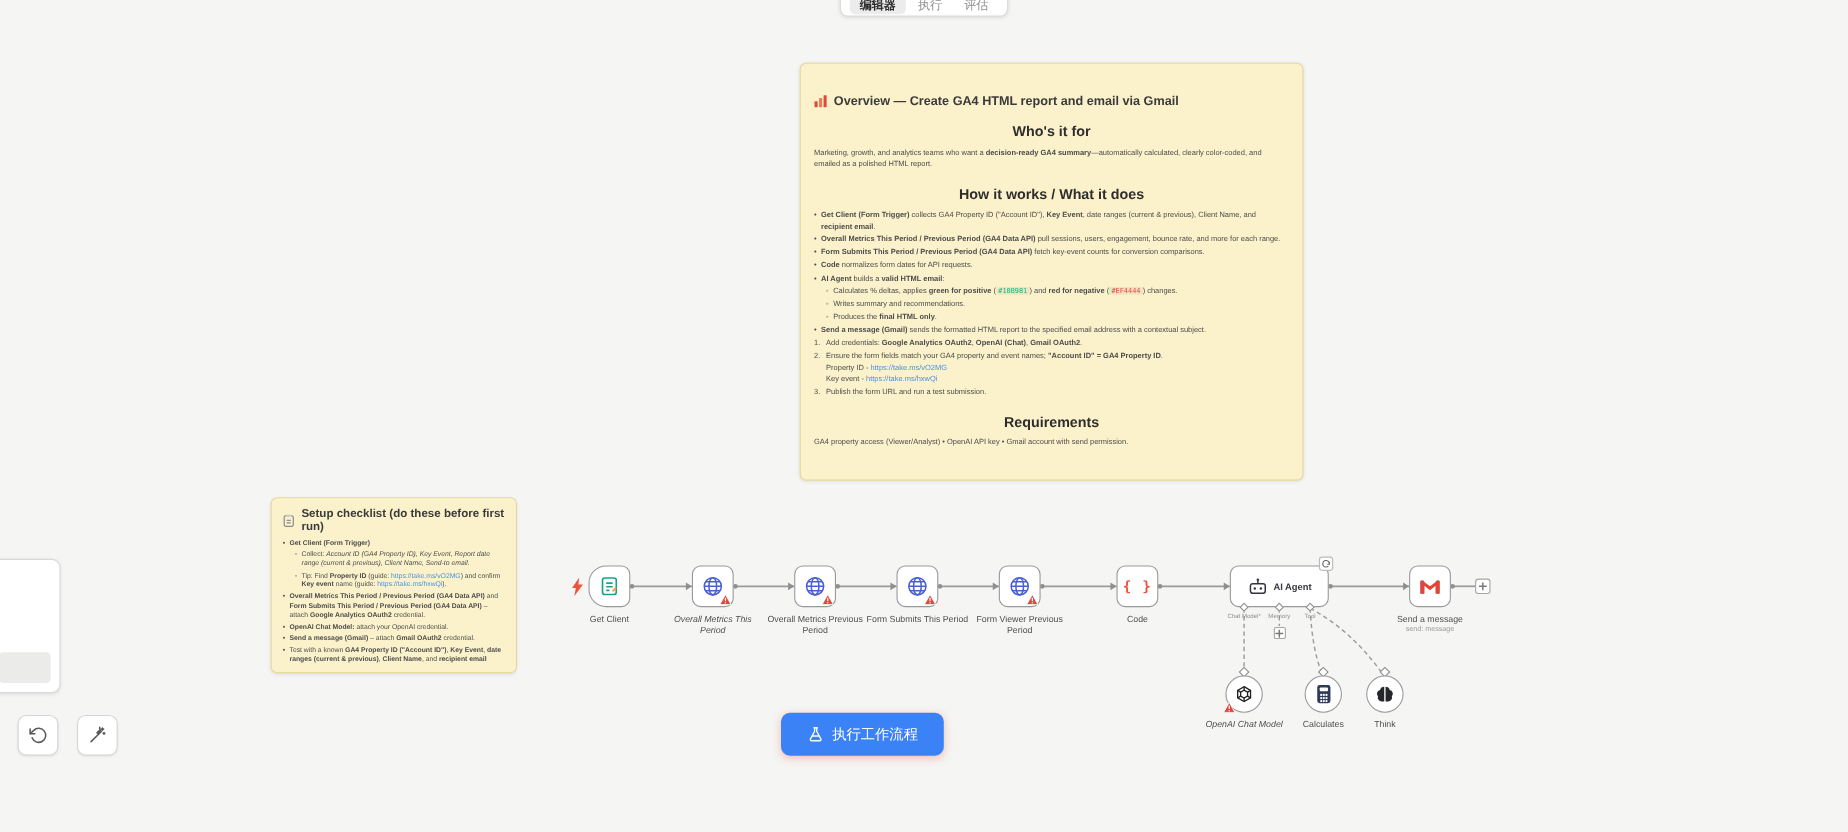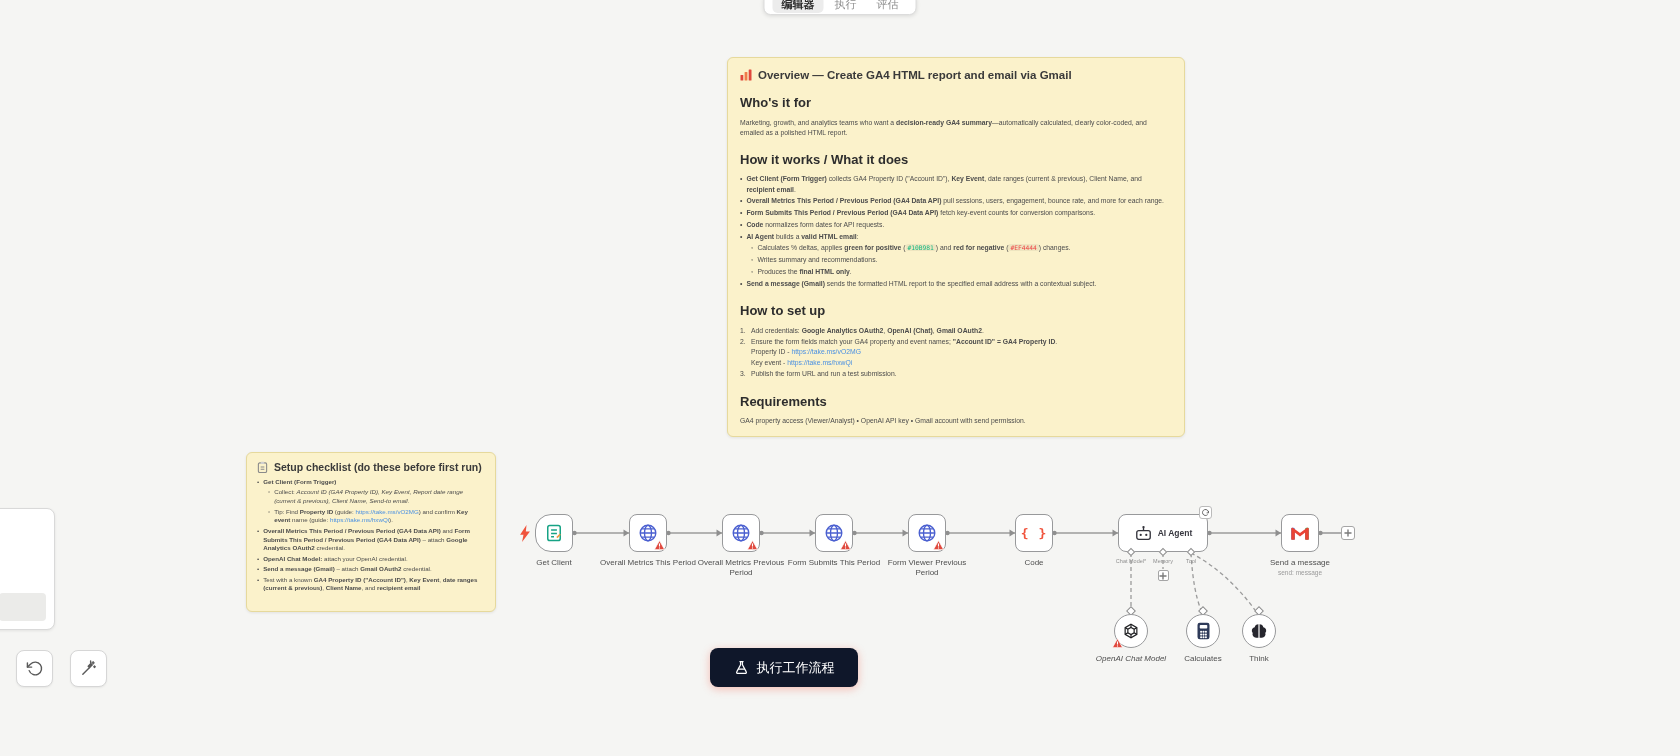--- a/index.html
+++ b/index.html
@@ -13,26 +13,26 @@
             background:#fff; border:1px solid #dcdcdc; border-radius:7px;
             display:flex; align-items:center; gap:2px; padding:0 8px;
             box-shadow:0 1px 4px rgba(0,0,0,.12); z-index:5; }
   .tab { font-size:11px; color:#8f8f8f; padding:1px 9px; border-radius:5px; cursor:pointer; white-space:nowrap; }
   .tab.active { color:#2e2e2e; font-weight:bold; background:#ececec; }
 
   
   .sticky { position:absolute; background:#FBF2CB; border:1px solid #E6D99C; border-radius:6px;
             box-shadow:0 1px 3px rgba(0,0,0,.08); overflow:hidden; z-index:2; }
   #overview-note { left:727px; top:57px; width:458px; height:380px; padding:11px 12px; }
-  #checklist-note { left:246px; top:452px; width:250px; height:160px; padding:8px 10px; }
+  #checklist-note { left:246px; top:452px; width:224px; height:160px; padding:8px 10px; }
   .note-title { display:flex; align-items:center; gap:6px; font-weight:bold; color:#3a3a3a; }
-  #overview-note .note-title { font-size:11.5px; }
+  #overview-note .note-title { font-size:11.5px;margin-top:17px; }
   #checklist-note .note-title { font-size:10.5px; }
   .note-icon { display:inline-flex; line-height:0; }
-  .sticky h2 { font-size:13px; color:#2d2d2d; margin:12px 0 5px 0; font-weight:bold; }
+  .sticky h2 { font-size:13px; color:#2d2d2d; margin:12px 0 5px 0; font-weight:bold;text-align:center; }
   #overview-note .body { font-size:6.8px; color:#4c4c4c; line-height:1.5; }
   #checklist-note .body { font-size:6.2px; color:#4c4c4c; line-height:1.42; margin-top:5px; }
   .p { margin:2px 0; }
   .li { display:flex; gap:4px; margin:1.6px 0; }
   .li .bullet { flex:0 0 auto; }
   .li.sub { margin-left:11px; }
   .li .num { flex:0 0 auto; min-width:7px; }
   .cont-line { display:block; }
   code { font-family:"DejaVu Sans Mono", monospace; font-size:0.92em;
          background:rgba(0,0,0,0.05); padding:0 2px; border-radius:2px; }
@@ -65,21 +65,21 @@
                border-radius:2px; display:flex; align-items:center; justify-content:center; cursor:pointer; z-index:4; }
   .subnode { position:absolute; top:614px; width:34px; height:34px; border-radius:50%; background:#fff;
              border:1.6px solid #98999b; display:flex; align-items:center; justify-content:center; cursor:pointer; }
   .sublabel { position:absolute; top:654px; width:100px; margin-left:-50px; text-align:center;
               font-size:8px; color:#4f4f4f; }
   .addnode { position:absolute; left:1341px; top:526px; width:14px; height:14px; background:#fff;
              border:1px solid #a5a5a5; border-radius:3px; display:flex; align-items:center;
              justify-content:center; cursor:pointer; z-index:3; }
 
   
-  .exec { position:absolute; left:710px; top:648px; width:148px; height:39px; background:#0f172a;
+  .exec { position:absolute; left:710px; top:648px; width:148px; height:39px; background:#3b82f6;
           color:#fff; border:none; border-radius:8px; font-size:13px;
           font-family:"Liberation Sans", sans-serif;
           display:flex; align-items:center; justify-content:center; gap:8px;
           box-shadow:0 2px 8px rgba(240,80,60,.35); cursor:pointer; z-index:5; }
   .corner-btn { position:absolute; width:37px; height:37px; background:#fff; border:1px solid #d6d6d6;
                 border-radius:8px; display:flex; align-items:center; justify-content:center;
                 box-shadow:0 1px 2px rgba(0,0,0,.06); cursor:pointer; z-index:5; }
   #undo-btn { left:16px; top:650px; }
   #tidy-btn { left:70px; top:650px; }
   .partial-panel { position:absolute; left:-10px; top:508px; width:65px; height:122px; background:#fff;
@@ -174,21 +174,20 @@
           <span class="licontent"><span>Writes summary and recommendations.</span></span>
         </div>
         <div class="li sub">
           <span class="bullet">◦</span>
           <span class="licontent"><span>Produces the </span><b>final HTML only</b><span>.</span></span>
         </div>
         <div class="li">
           <span class="bullet">•</span>
           <span class="licontent"><b>Send a message (Gmail)</b><span> sends the formatted HTML report to the specified email address with a contextual subject.</span></span>
         </div>
-        <h2>How to set up</h2>
         <div class="li">
           <span class="num">1.</span>
           <span class="licontent"><span>Add credentials: </span><b>Google Analytics OAuth2</b><span>, </span><b>OpenAI (Chat)</b><span>, </span><b>Gmail OAuth2</b><span>.</span></span>
         </div>
         <div class="li">
           <span class="num">2.</span>
           <span class="licontent"><span>Ensure the form fields match your GA4 property and event names; </span><b>"Account ID" = GA4 Property ID</b><span>.</span><span class="cont-line"><span>Property ID - </span><a class="note-link" href="#" style="color: rgb(74, 144, 226);">https://take.ms/vO2MG</a></span><span class="cont-line"><span>Key event - </span><a class="note-link" href="#" style="color: rgb(74, 144, 226);">https://take.ms/hxwQi</a></span></span>
         </div>
         <div class="li">
           <span class="num">3.</span>
@@ -264,21 +263,21 @@
             <ellipse cx="12" cy="12" rx="3.8" ry="8.5"></ellipse>
             <path d="M3.5 12h17M5 7.5h14M5 16.5h14"></path>
           </svg>
         </span>
         <span class="warn"><svg width="11" height="10" viewBox="0 0 12 11">
             <path d="M6 .6L11.6 10.6H.4z" fill="#E0483D" stroke="#fff" stroke-width="0.8"></path>
             <rect x="5.4" y="3.8" width="1.2" height="3.4" fill="#fff"></rect>
             <rect x="5.4" y="8.2" width="1.2" height="1.2" fill="#fff"></rect>
           </svg></span>
       </div>
-      <div class="nlabel" style="left: 648px;">
+      <div class="nlabel" style="left: 648px; font-style: italic;">
         <div>Overall Metrics This Period</div>
       </div>
       <div class="node" style="left: 722px; width: 38px;">
         <span class="nicon">
           <svg width="22" height="22" viewBox="0 0 24 24" fill="none" stroke="#4a5fd0" stroke-width="1.5">
             <circle cx="12" cy="12" r="8.5"></circle>
             <ellipse cx="12" cy="12" rx="3.8" ry="8.5"></ellipse>
             <path d="M3.5 12h17M5 7.5h14M5 16.5h14"></path>
           </svg>
         </span>

